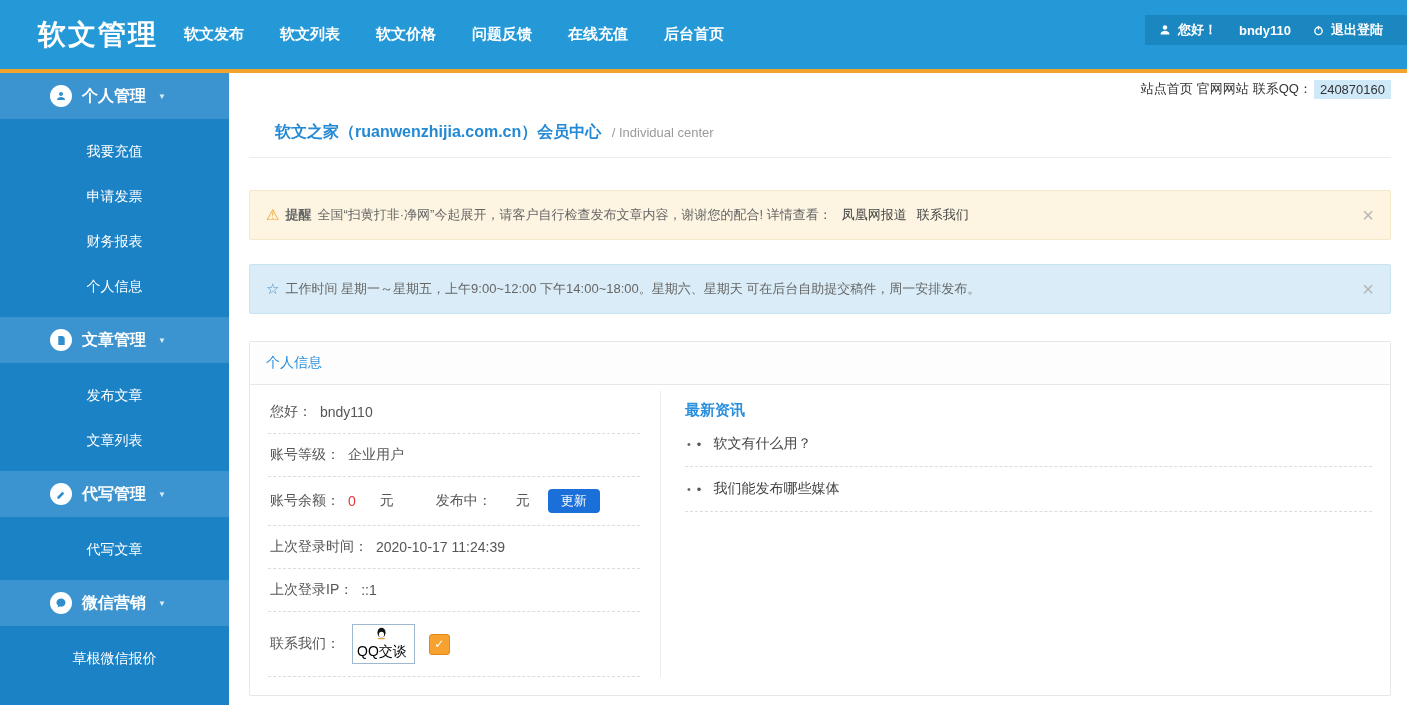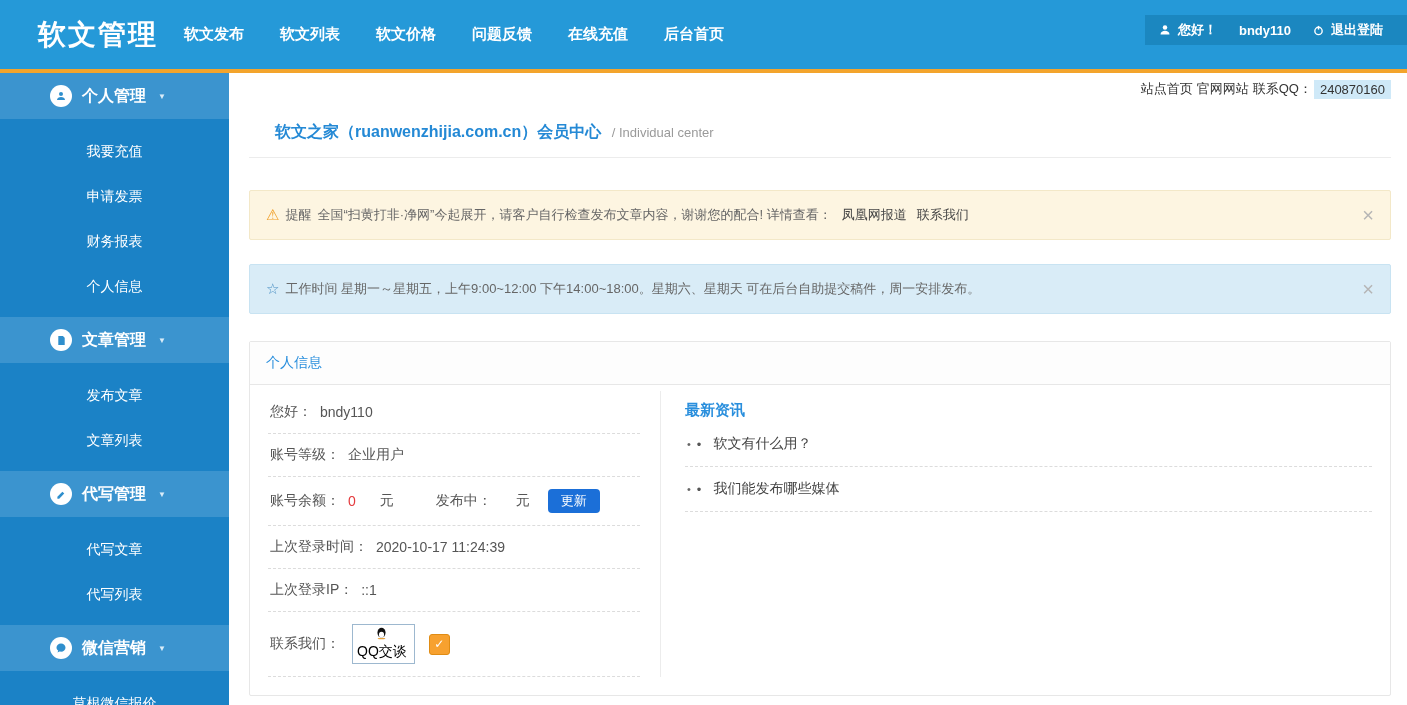--- a/index.html
+++ b/index.html
@@ -38,21 +38,21 @@
   .page-title{color:#2489d5;font-size:16px;font-weight:bold;}
   .page-subtitle{color:#9a9a9a;font-size:13px;margin-left:6px;}
 
   .alert{position:relative;border:1px solid;border-radius:2px;padding:15px 40px 15px 16px;font-size:13px;color:#666;display:flex;align-items:center;gap:6px;}
   .alert-warning{margin-top:32px;background:#fdf5e1;border-color:#f3e8c8;}
   .alert-info{margin-top:24px;background:#d9ecf7;border-color:#c8e3f2;}
   .warn-icon{color:#f0a02a;font-size:15px;}
   .star-icon{color:#4a90c4;font-size:15px;}
   .alert a{color:#444;text-decoration:none;cursor:pointer;margin-left:4px;}
   .alert .close{position:absolute;right:16px;top:50%;transform:translateY(-50%);color:#b5b5b5;font-size:20px;line-height:1;cursor:pointer;}
-  .alert-label{font-weight:normal;}
+  .alert-label{font-weight:bold;}
 
   .panel{margin-top:27px;border:1px solid #e7e7e7;border-radius:2px;background:#fff;}
   .panel-header{padding:12px 16px;border-bottom:1px solid #e7e7e7;color:#2a8fdd;font-size:14px;background:#fdfdfd;}
   .panel-body{padding:6px 18px 18px 18px;}
   .columns{display:flex;}
   .info-col{width:372px;padding-right:20px;border-right:1px solid #ececec;}
   .info-row{display:flex;align-items:center;padding:12px 2px;border-bottom:1px dashed #dcdcdc;color:#555;font-size:14px;gap:8px;}
   .red{color:#e4393c;}
   .gap-lg{width:26px;display:inline-block;}
   .gap-sm{width:8px;display:inline-block;}
@@ -144,21 +144,20 @@
           <span class="icon-circle">
             <svg width="11" height="11" viewBox="0 0 24 24" fill="#2f8fcd">
                 <path d="M3 17l11-11 4 4L7 21H3z"></path>
               </svg>
           </span>
           <span>代写管理</span>
           <span class="caret">▼</span>
         </div>
         <div class="side-items">
           <div class="side-item">代写文章</div>
-          <div class="side-item">代写列表</div>
         </div>
       </div>
       <div>
         <div class="side-header">
           <span class="icon-circle">
             <svg width="12" height="12" viewBox="0 0 24 24" fill="#2f8fcd">
                 <path d="M12 3C7 3 3 6.5 3 11c0 2.5 1.3 4.7 3.4 6.1L5 21l4-2c1 .2 2 .3 3 .3 5 0 9-3.5 9-8S17 3 12 3z"></path>
               </svg>
           </span>
           <span>微信营销</span>

